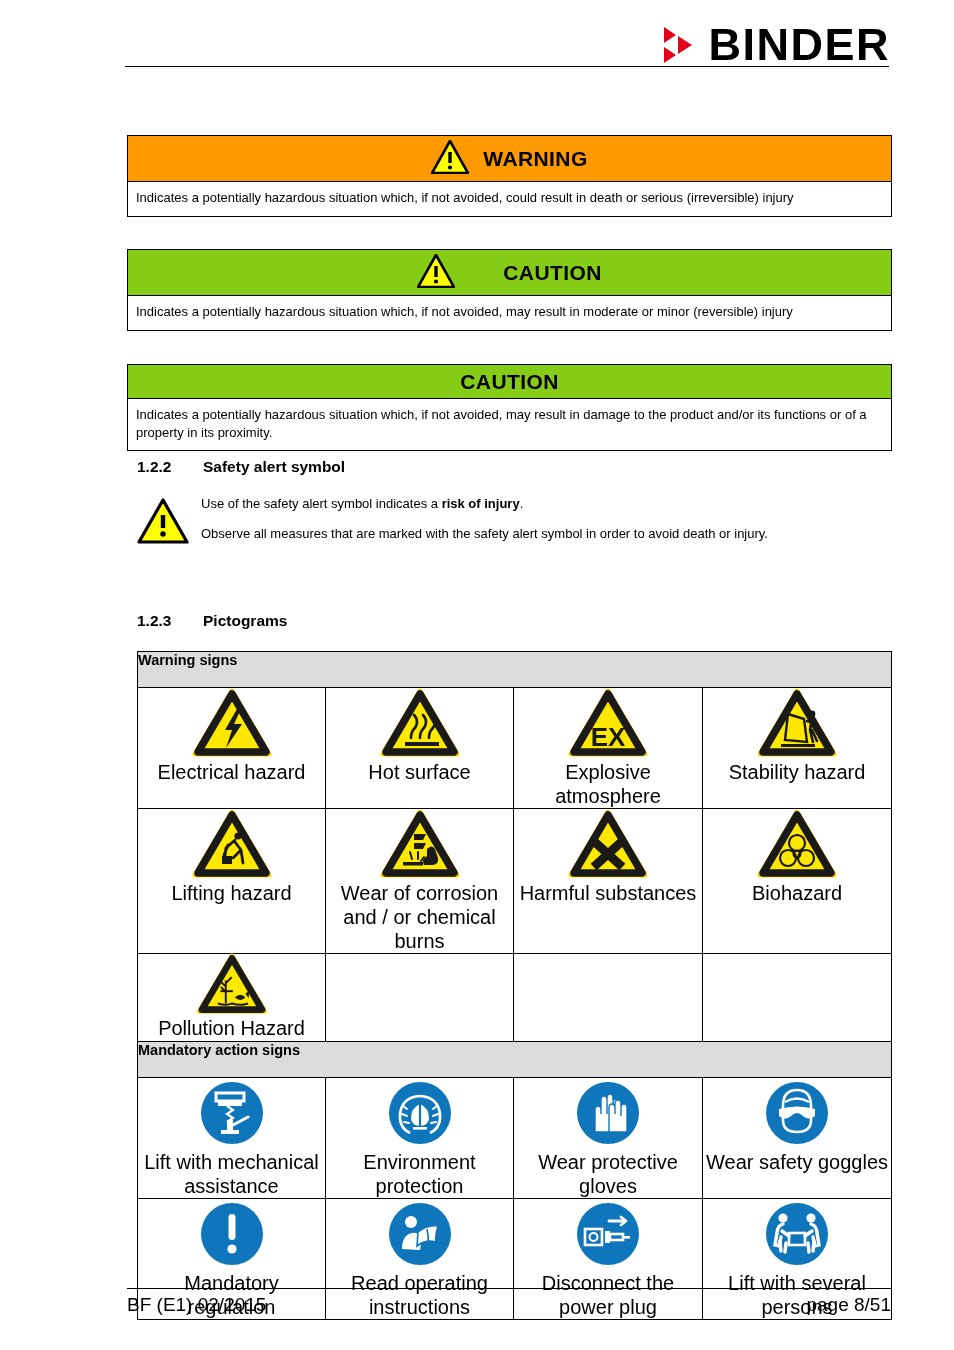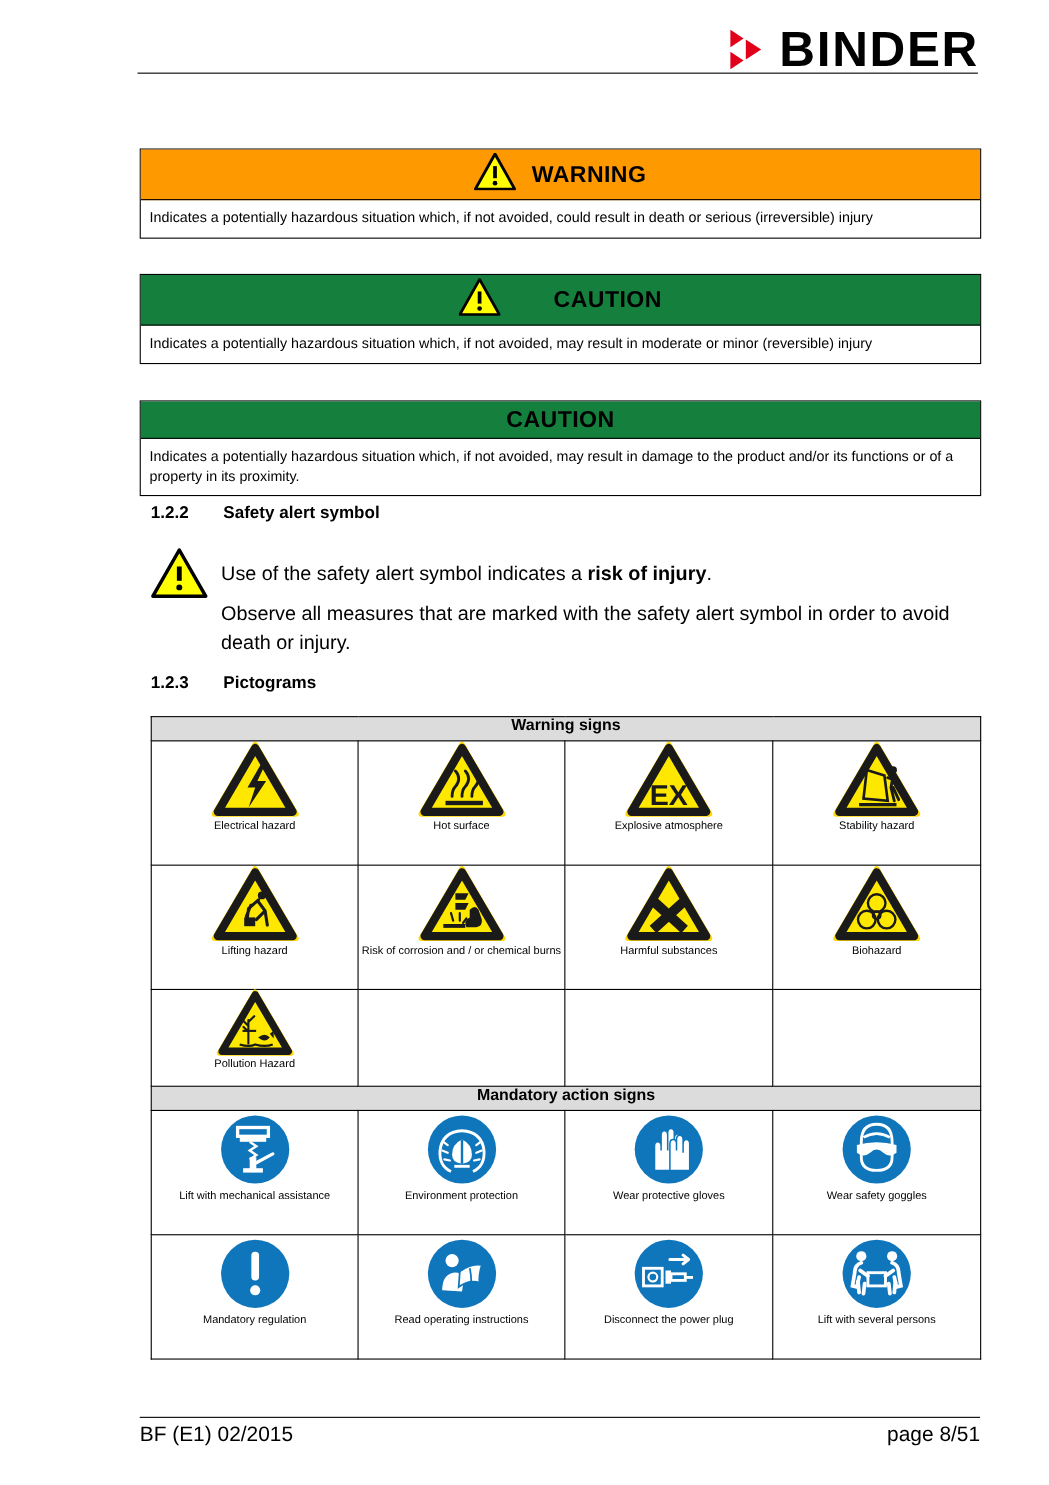--- a/index.html
+++ b/index.html
@@ -54,21 +54,21 @@
   }
   .alert-head {
     border-bottom: 1px solid #000;
     display: flex;
     align-items: center;
     justify-content: center;
     gap: 14px;
     height: 46px;
   }
   .alert-head.orange { background: #ff9900; }
-  .alert-head.yellow { background: #15803d; gap: 48px; }
+  .alert-head.yellow { background: #84cc16; gap: 48px; }
   .alert-title {
     font-weight: bold;
     font-size: 21px;
     letter-spacing: 0.4px;
   }
   .alert-body {
     padding: 7px 8px 9px 8px;
     font-size: 13px;
     line-height: 1.35;
   }
@@ -81,59 +81,59 @@
     font-weight: bold;
     font-size: 15.5px;
     display: flex;
     gap: 18px;
   }
   .sec-num { width: 48px; }
 
   
   .alert-sym-block { position: absolute; left: 137px; top: 495px; width: 760px; }
   .alert-sym-icon { position: absolute; left: 0; top: 3px; }
-  .alert-sym-text { margin-left: 64px; font-size: 18px; line-height: 1.45; margin-top: 13px; }
+  .alert-sym-text { margin-left: 64px; font-size: 13px; line-height: 1.45; }
   .alert-sym-text p { margin: 0 0 11px 0; }
   .alert-sym-text p:last-child { margin-bottom: 0; }
 
   
   .picto-table {
     position: absolute;
     left: 137px; top: 651px;
     width: 754px;
     border-collapse: collapse;
     table-layout: fixed;
   }
   .picto-table td, .picto-table th {
     border: 1px solid #000;
     padding: 0;
     vertical-align: top;
   }
   .grp-head {
     background: #dcdcdc;
     font-weight: bold;
     font-size: 14.5px;
-    text-align: center;
+    text-align: left;
     padding: 3px 0 3px 7px;
-    height: 22px;
+    height: 36px;
   }
   .cell {
     height: 113px;
     text-align: center;
     padding: 6px 4px 4px 4px;
   }
   .cell.short { height: 88px; }
   .cell-icon {
     height: 70px;
     display: flex;
     align-items: center;
     justify-content: center;
   }
   .cell-label {
-    font-size: 10px;
+    font-size: 20px;
     line-height: 1.2;
     padding-top: 2px;
   }
   .cell.empty { height: 88px; }
 
   
   .footer-rule {
     position: absolute;
     left: 127px; top: 1288px;
     width: 764px; height: 0;
@@ -307,21 +307,21 @@
               <polygon points="40,3 77,66 3,66" fill="#ffd800" stroke="#ffd800" stroke-width="5" stroke-linejoin="round"></polygon>
               <polygon points="40,6 74,64 6,64" fill="#ffe800" stroke="#1a1a1a" stroke-width="7.5" stroke-linejoin="round"></polygon>
               <path d="M34 25 l12 0 l-3 6 l-9 0 z" fill="#1a1a1a"></path>
               <path d="M34 34 l12 0 l-3 6 l-9 0 z" fill="#1a1a1a"></path>
               <path d="M30 43 l2 7 M38 43 l0 7" stroke="#1a1a1a" stroke-width="2" stroke-linecap="round"></path>
               <rect x="23" y="53" width="20" height="3.5" fill="#1a1a1a"></rect>
               <path d="M47 40 q5-5 8 0 l3 9 q1 6 -5 7 l-9 0 q-3-6 3-9 z" fill="#1a1a1a"></path>
               <path d="M44 48 l-3 4" stroke="#1a1a1a" stroke-width="2" stroke-linecap="round"></path>
             </svg>
           </div>
-          <div class="cell-label">Risk of corrosion and / or chemical burns</div>
+          <div class="cell-label">Wear of corrosion and / or chemical burns</div>
         </td>
         <td class="cell">
           <div class="cell-icon">
             <svg width="80" height="70" viewBox="0 0 80 70">
               <polygon points="40,3 77,66 3,66" fill="#ffd800" stroke="#ffd800" stroke-width="5" stroke-linejoin="round"></polygon>
               <polygon points="40,6 74,64 6,64" fill="#ffe800" stroke="#1a1a1a" stroke-width="7.5" stroke-linejoin="round"></polygon>
               <path d="M29 35 L51 55 M51 35 L29 55" stroke="#1a1a1a" stroke-width="9" stroke-linecap="square"></path>
             </svg>
           </div>
           <div class="cell-label">Harmful substances</div>

